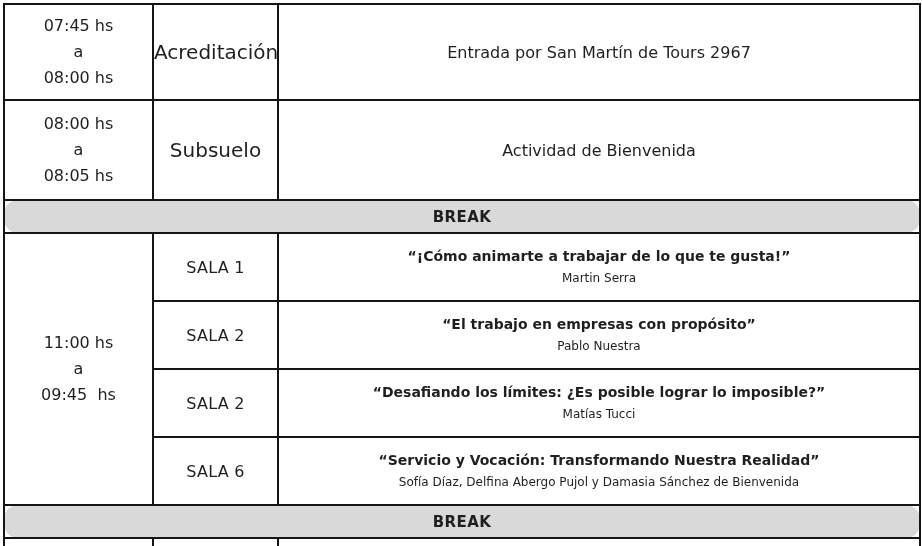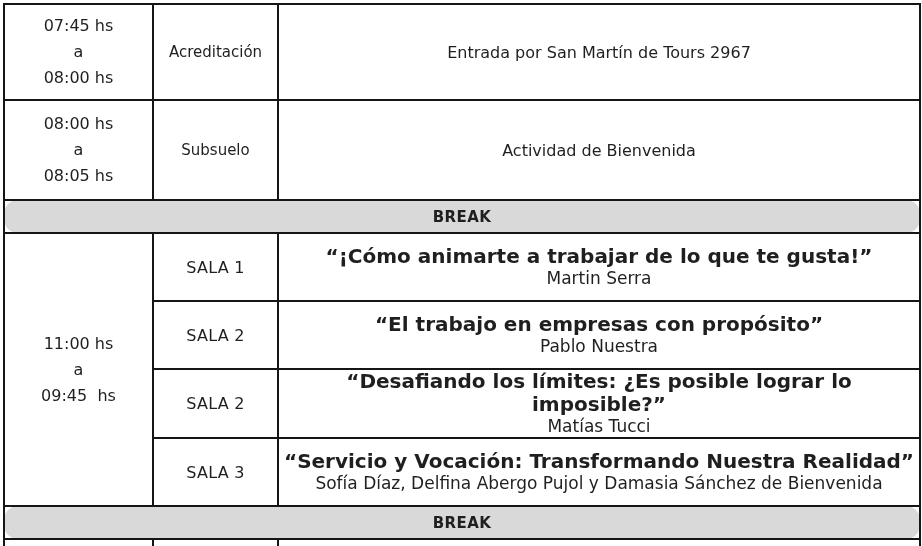--- a/index.html
+++ b/index.html
@@ -22,25 +22,25 @@
   tr.r1 td{height:94px}
   tr.r2 td{height:98px}
   tr.break-row td{
     height:31px;background:#d9d9d9;
     font-weight:700;font-size:15px;letter-spacing:.4px;border-radius:14px;
   }
   tr.sala-row td{height:66px}
   tr.partial-row td{height:44px}
   .time-cell{font-size:16px}
   .time-cell .tline{line-height:26px;white-space:pre-wrap}
-  .loc-cell{font-size:15px}
+  .loc-cell{font-size:20px}
   .act-cell{font-size:16px}
   .room-cell{font-size:16px;letter-spacing:.3px}
-  .sess-cell .sess-title{font-weight:700;font-size:20px;line-height:23px}
-  .sess-cell .sess-speakers{font-size:17px;line-height:21px}
+  .sess-cell .sess-title{font-weight:700;font-size:14px;line-height:23px}
+  .sess-cell .sess-speakers{font-size:12px;line-height:21px}
 </style>
 </head>
 <body>
 
 <div class="page">
   <table class="tbl">
     <colgroup>
         <col class="c1">
         <col class="c2">
         <col class="c3">
@@ -94,21 +94,21 @@
 
     <tr class="sala-row">
       <td class="room-cell">SALA 2</td>
       <td class="sess-cell">
         <div class="sess-title">“Desafiando los límites: ¿Es posible lograr lo imposible?”</div>
         <div class="sess-speakers">Matías Tucci</div>
       </td>
     </tr>
 
     <tr class="sala-row">
-      <td class="room-cell">SALA 3</td>
+      <td class="room-cell">SALA 6</td>
       <td class="sess-cell">
         <div class="sess-title">“Servicio y Vocación: Transformando Nuestra Realidad”</div>
         <div class="sess-speakers">Sofía Díaz, Delfina Abergo Pujol y Damasia Sánchez de Bienvenida</div>
       </td>
     </tr>
 
     <tr class="break-row">
       <td colspan="3">BREAK</td>
     </tr>
 

